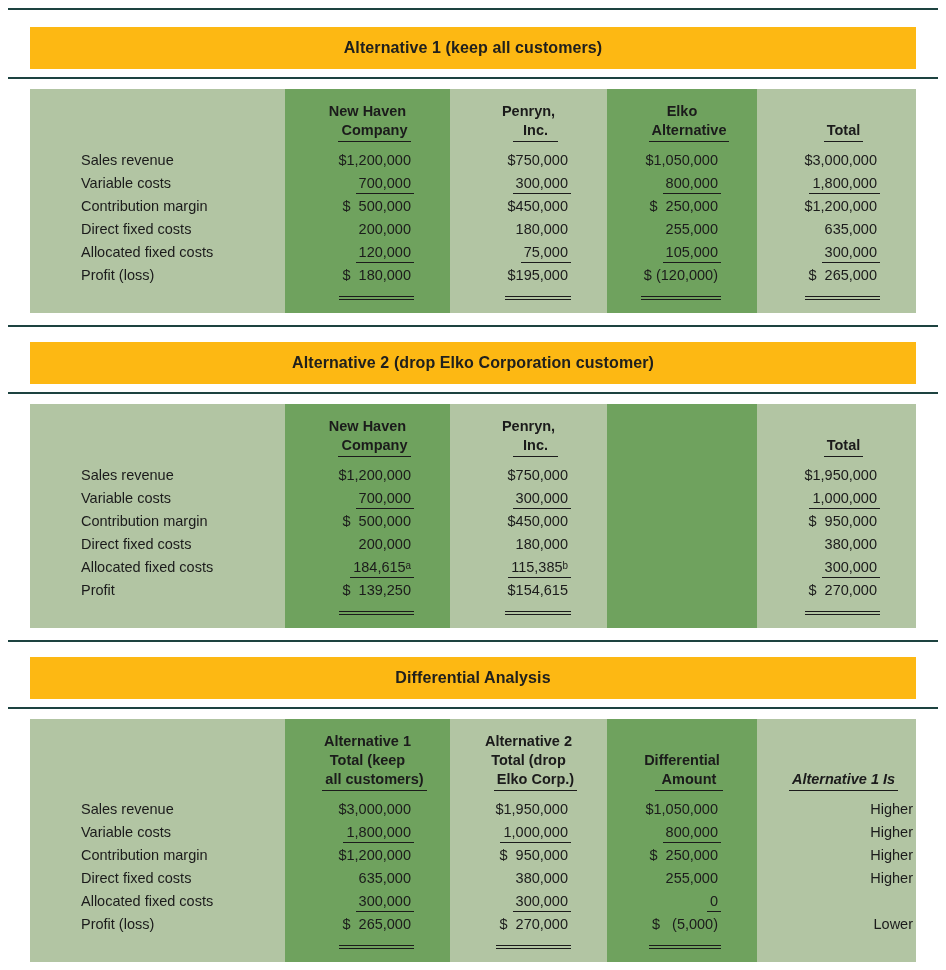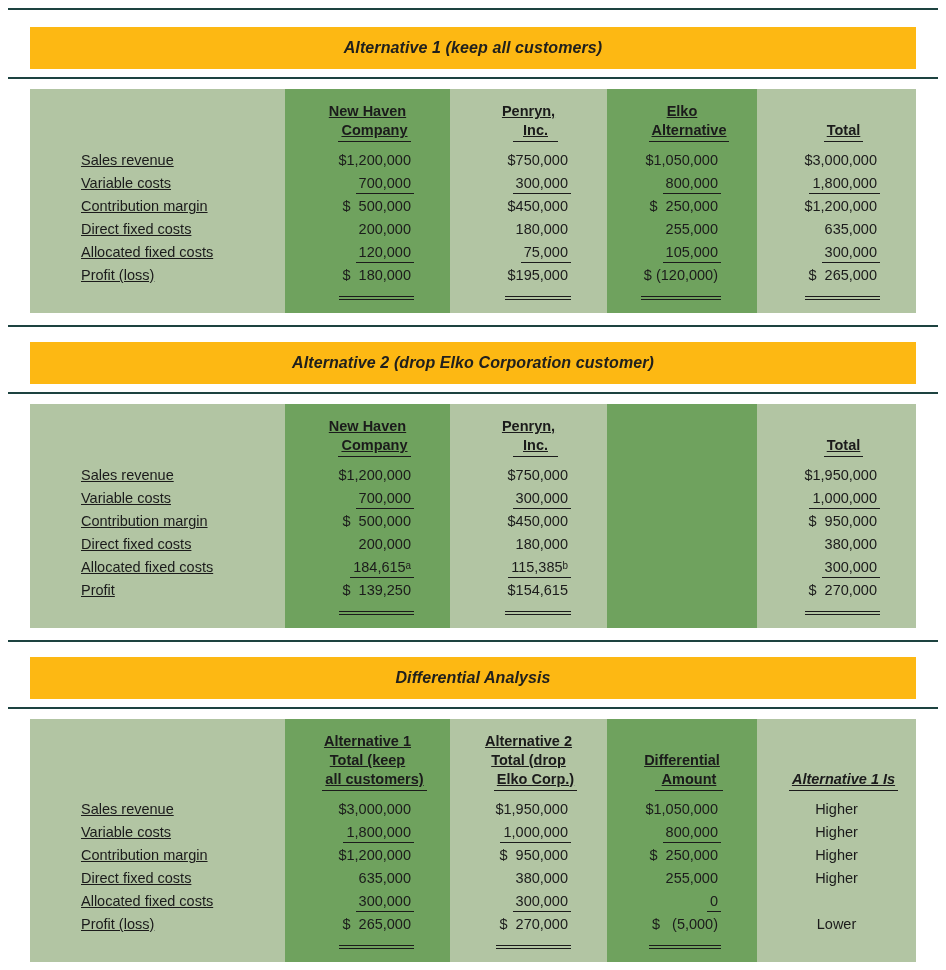--- a/index.html
+++ b/index.html
@@ -16,31 +16,29 @@
     height: 2px;
     background: #1d4340;
   }
   .banner {
     margin: 0 22px;
     height: 42px;
     background: #fdb813;
     display: flex; align-items: center; justify-content: center;
     font-weight: bold; font-size: 16px; color: #20201d;
     letter-spacing: 0.1px;
-    font-style: italic;
   }
   .gap17 { height: 17px; } .gap15 { height: 15px; }
   .gap12 { height: 12px; } .gap10 { height: 10px; } .gap8 { height: 8px; }
   .table {
     margin: 0 22px;
     display: grid;
     grid-template-columns: 255px 165px 157px 150px 159px;
     background: #b2c5a3;
     font-size: 14.5px;
-    text-decoration: underline;
   }
   .trow { display: contents; }
   .cell.hl { background: #6fa25e; }
   .head-cell {
     padding-top: 13px;
     display: flex; flex-direction: column;
     justify-content: flex-end; align-items: center;
     font-weight: bold;
     text-align: center;
   }
@@ -48,21 +46,21 @@
   .head-line { line-height: 19px; padding: 0 3px; }
   .head-underline { border-bottom: 1.5px solid #1b1b1b; padding-bottom: 1px; margin-left: 14px; }
   .italic { font-style: italic; }
   .label-cell { padding-left: 15px; line-height: 23px; margin-left: 36px; }
   .val-cell {
     text-align: right;
     padding-right: 36px;
     line-height: 23px;
     white-space: pre;
   }
-  .val-cell.center { text-align: center; padding-right: 0; }
+  .val-cell.center { padding-right: 0; }
   .val { display: inline-block; padding: 0 3px; line-height: 20px; }
   .u-single { border-bottom: 1.5px solid #1b1b1b; }
   .u-double { border-bottom: 4px double #1b1b1b; padding-bottom: 11px; }
   .spacer-cell { height: 13px; }
 </style>
 </head>
 <body>
 
 <div class="page">
 

